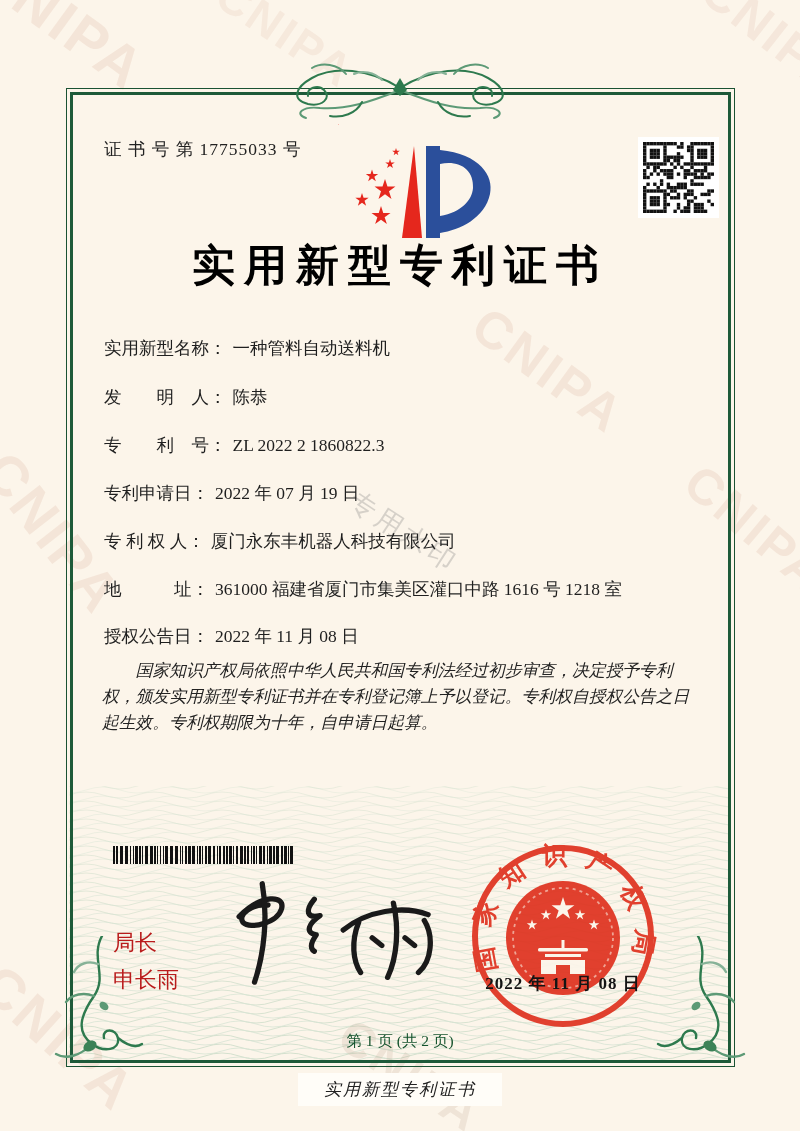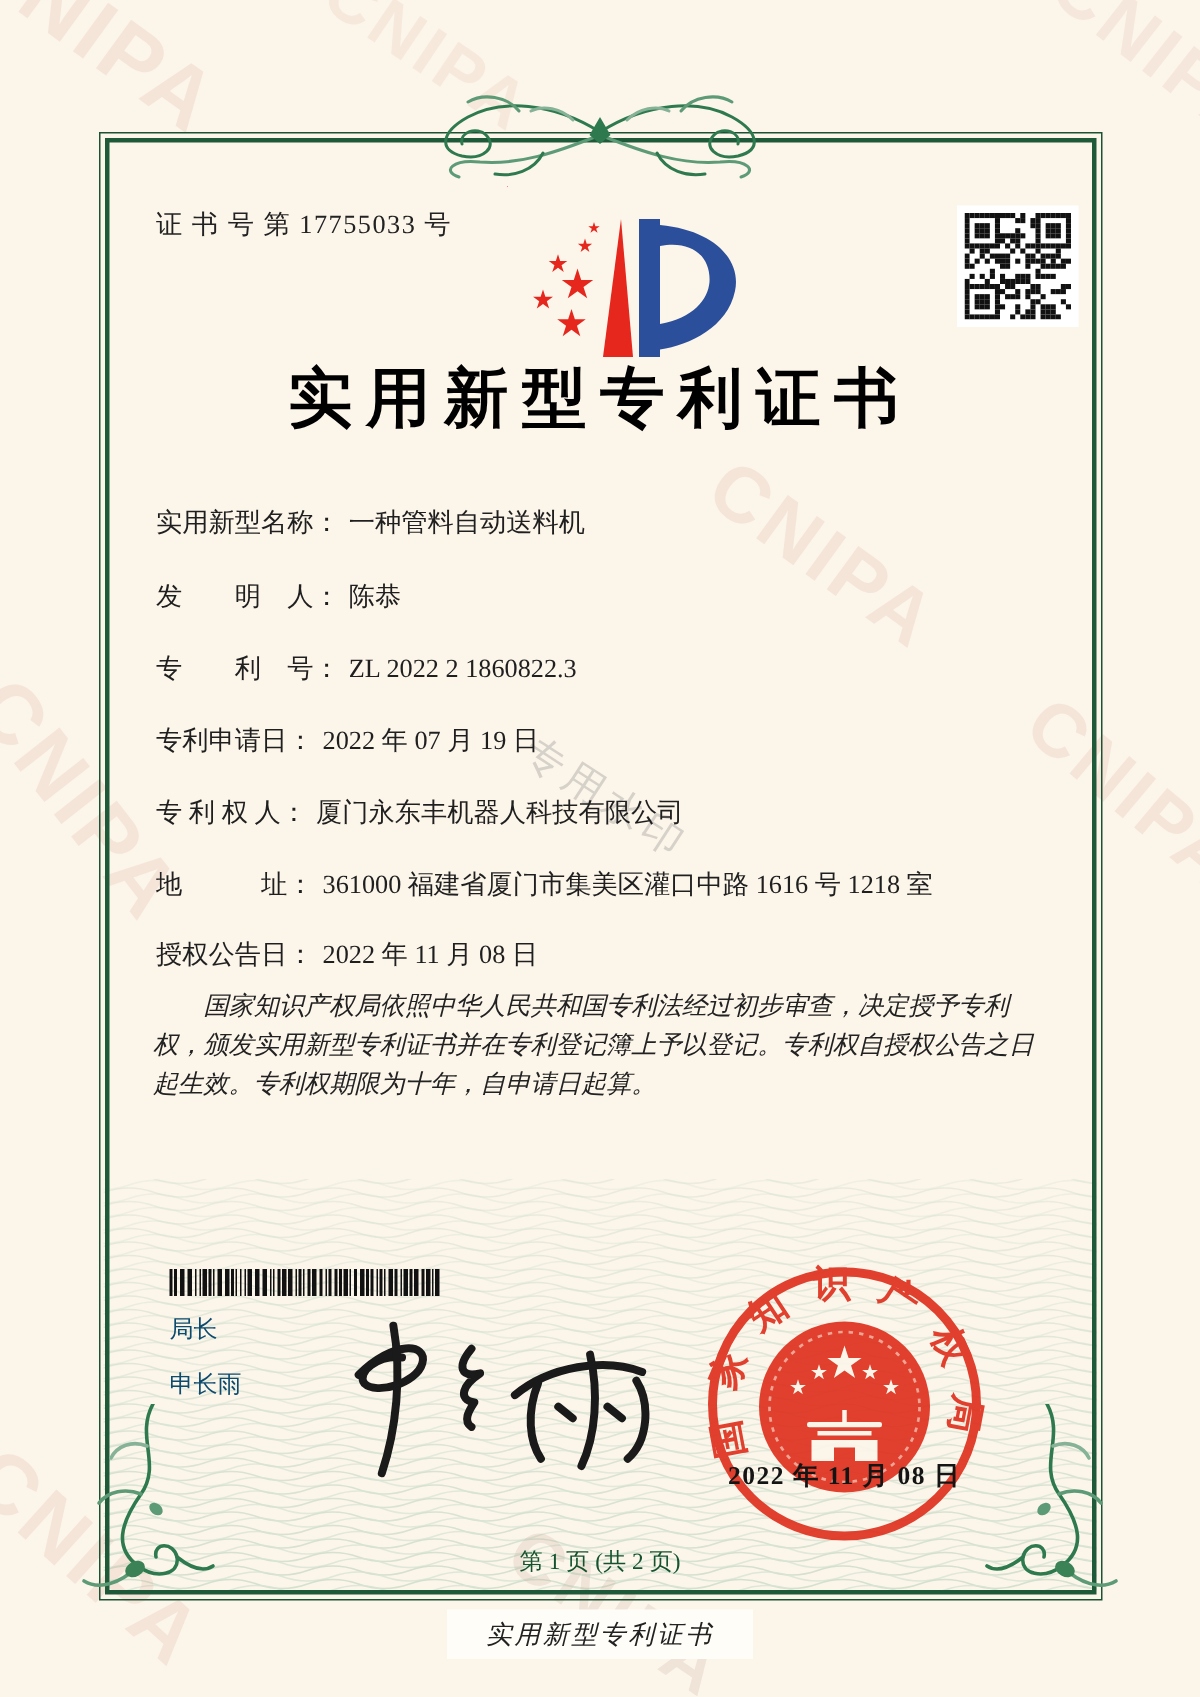--- a/index.html
+++ b/index.html
@@ -25,22 +25,22 @@
   .row .val{margin-left:6px;}
   .grant-no{position:absolute;left:320px;top:0;}
   
   .body-text{left:102px;top:658px;width:600px;font-size:16.8px;line-height:26px;
              font-style:italic;color:#222;}
   .body-text p{margin:0;text-indent:2em;}
   
   .barcode{left:113px;top:846px;width:206px;height:18px;display:flex;align-items:stretch;}
   .barcode div{height:100%;}
   
-  .officer{left:113px;top:868px;font-family:"Liberation Sans","DejaVu Sans",sans-serif;
-           font-size:16px;color:#0c4a6e;line-height:37px;}
+  .officer{left:113px;top:924px;font-family:"Liberation Sans","DejaVu Sans",sans-serif;
+           font-size:22px;color:#b91c1c;line-height:37px;}
   .sig{left:212px;top:878px;}
   
   .seal{left:468px;top:841px;width:190px;height:190px;}
   .seal-date{left:468px;top:972px;width:190px;text-align:center;font-size:17px;
              font-weight:600;color:#141414;letter-spacing:1px;}
   
   .page-info{left:0;top:1031px;width:800px;text-align:center;font-size:15.5px;color:#14532d;}
   .cont-note{left:0;top:1073px;width:800px;text-align:center;}
   .cont-note span{display:inline-block;background:#fffdf8;padding:5px 26px;font-size:17px;
                   font-style:italic;letter-spacing:2px;color:#222;}

